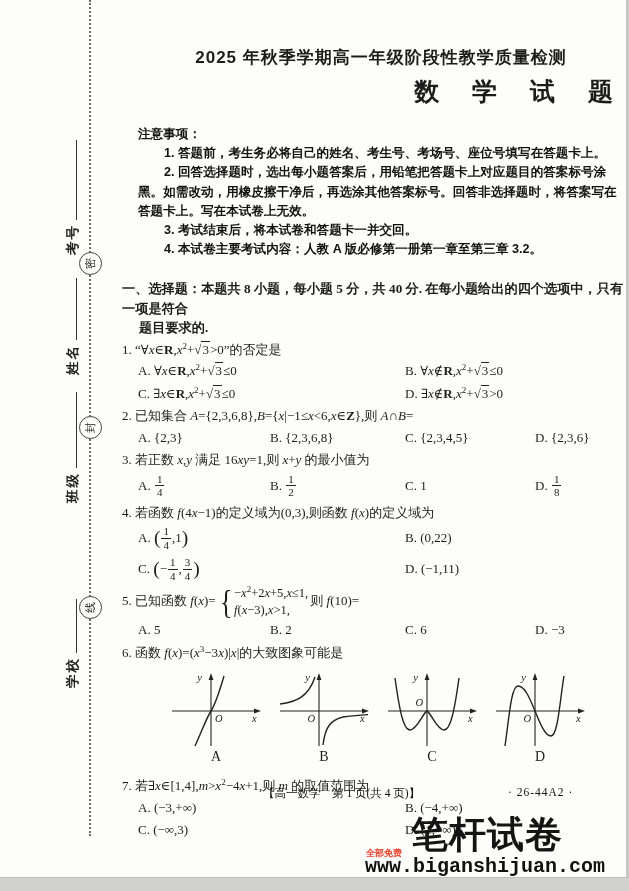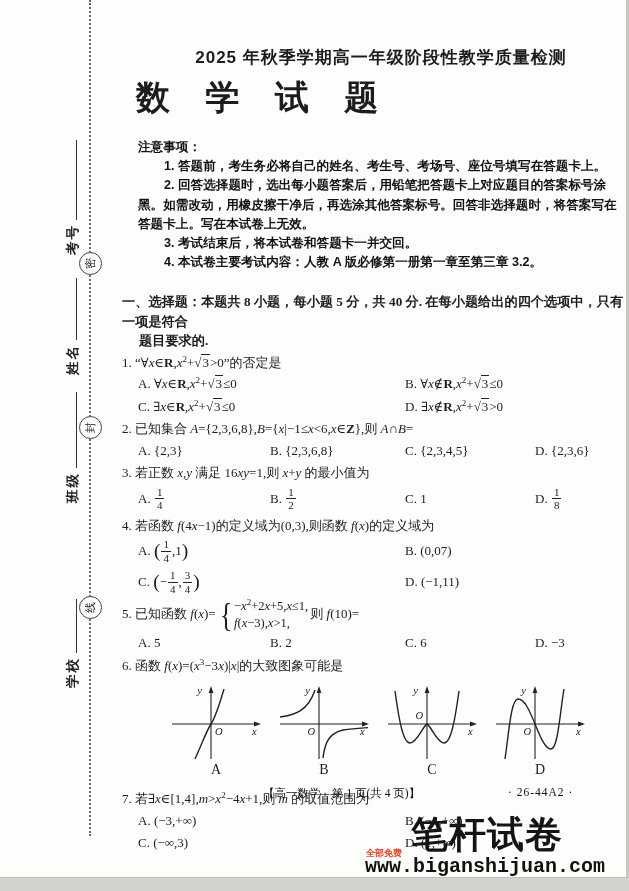--- a/index.html
+++ b/index.html
@@ -25,21 +25,21 @@
     position:absolute; left:79px; width:21px; height:21px; border:1.2px solid #444;
     border-radius:50%; background:#fdfdfb; display:flex; align-items:center; justify-content:center;
     font-size:11px; color:#222; font-family:"Liberation Sans","DejaVu Sans",sans-serif;
   }
   .rail-stamp span{display:block; transform:rotate(-90deg);}
 
   
   .content{position:absolute; left:102px; top:0; width:504px;margin-left:20px;}
   .t1{margin:46px 0 0 0; text-align:center; padding-left:14px; font-size:17px; font-weight:bold;
       font-family:"Liberation Sans","DejaVu Sans",sans-serif; letter-spacing:1px;}
-  .t2{margin:6px 0 0 0; text-align:left; padding-left:14px; font-size:34px; font-weight:bold;
+  .t2{margin:6px 0 0 0; text-align:right; padding-left:14px; font-size:25px; font-weight:bold;
       font-family:"Liberation Sans","DejaVu Sans",sans-serif; letter-spacing:13px;}
 
   .notice{margin:17px 0 0 16px; font-family:"Liberation Sans","DejaVu Sans",sans-serif;
           font-weight:bold; font-size:12.6px; line-height:19.2px; color:#111;}
   .notice .nl.ind{padding-left:26px;}
 
   .sec{margin-top:20px; font-weight:bold; font-size:13.2px; line-height:19.5px;}
   .sec .l2{padding-left:17px;}
 
   .q{margin-top:1px;}
@@ -179,21 +179,21 @@
       </div>
     </div>
 
     <div class="q">
       <div class="q-stem">4. 若函数 <i>f</i>(4<i>x</i>−1)的定义域为(0,3),则函数 <i>f</i>(<i>x</i>)的定义域为</div>
       <div class="opts two tall">
         <span class="opt">A. <span class="tp">(</span><span class="fr">
               <span>1</span>
               <span>4</span>
             </span>,1<span class="tp">)</span></span>
-        <span class="opt">B. (0,07)</span>
+        <span class="opt">B. (0,22)</span>
         <span class="opt">C. <span class="tp">(</span>−<span class="fr">
               <span>1</span>
               <span>4</span>
             </span>,<span class="fr">
               <span>3</span>
               <span>4</span>
             </span><span class="tp">)</span></span>
         <span class="opt">D. (−1,11)</span>
       </div>
     </div>

